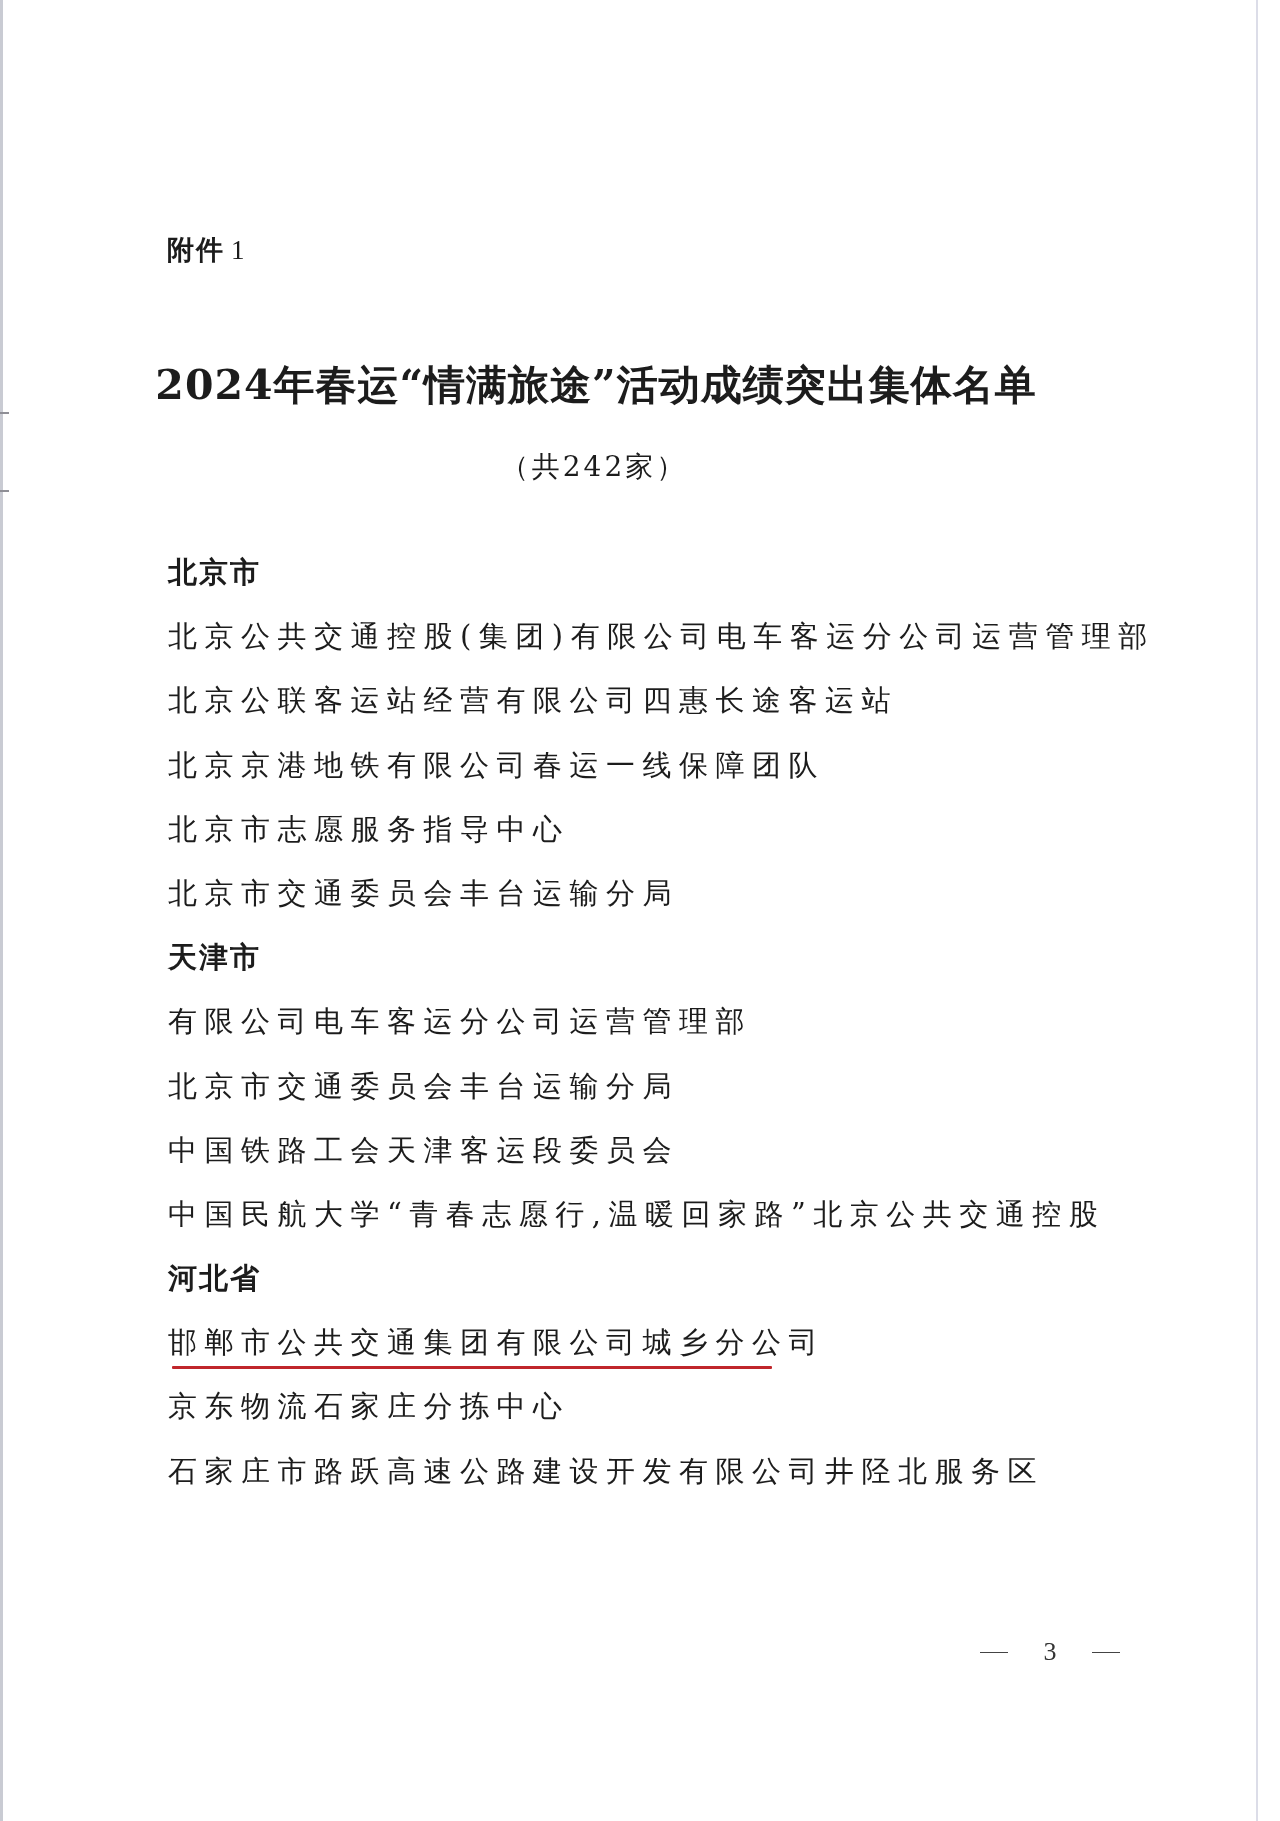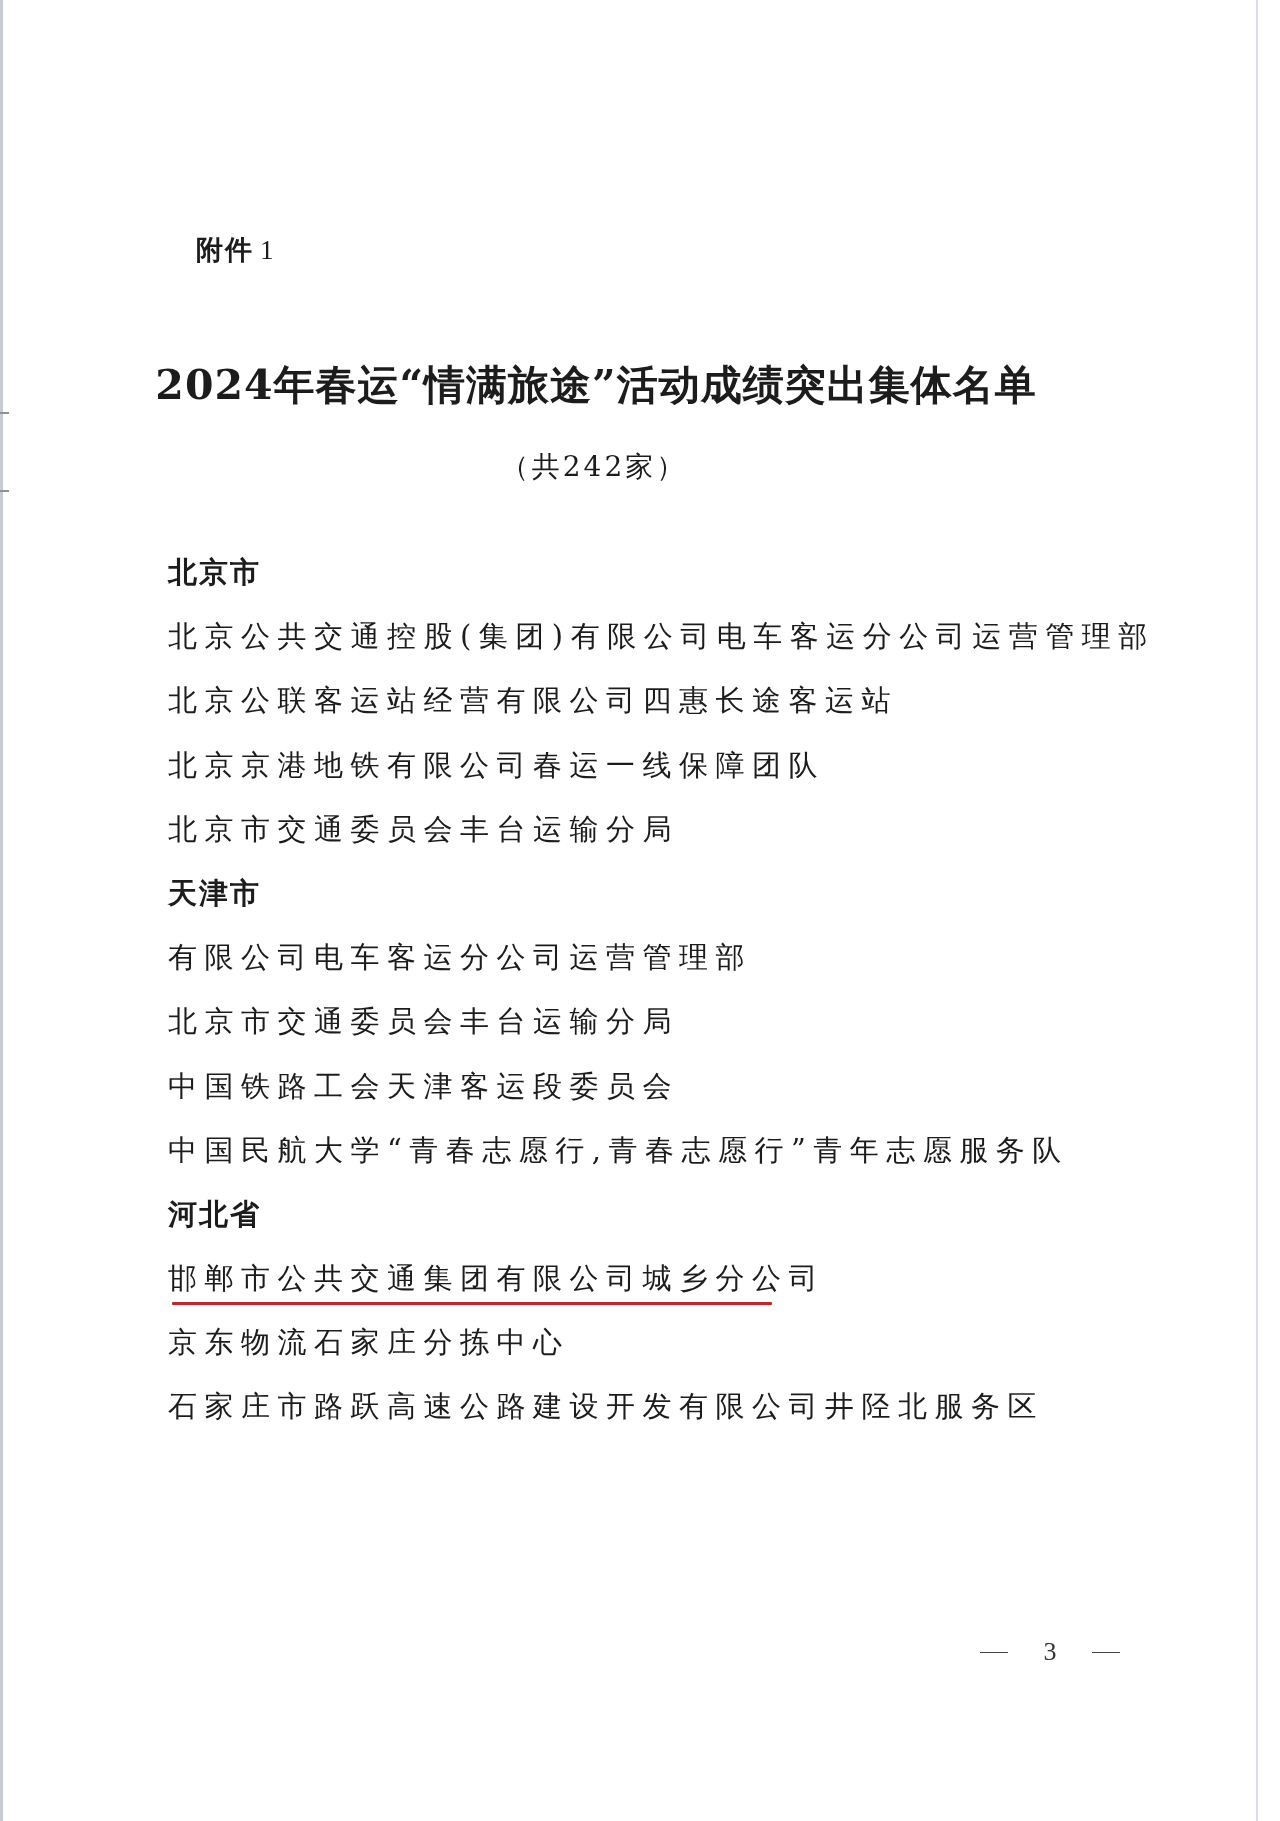--- a/index.html
+++ b/index.html
@@ -33,21 +33,20 @@
       width: 2px; height: 1821px;
       background: #dcdde8;
     }
     .attachment-label {
       position: absolute;
       left: 167px; top: 232px;
       font-size: 27px;
       font-family: "DejaVu Sans", "Liberation Sans", sans-serif;
       font-weight: bold;
       letter-spacing: 2px;
-      margin-left: 29px;
     }
     .attachment-label .num {
       font-family: "Liberation Serif", serif;
       font-weight: normal;
       margin-left: 6px;
     }
     .doc-title {
       position: absolute;
       left: 0; top: 358px;
       width: 1192px;
@@ -122,27 +121,28 @@
 
 <div class="doc-title">2024年春运“情满旅途”活动成绩突出集体名单</div>
 <div class="doc-subtitle">（共242家）</div>
 
 <div class="list">
 
   <div class="row region">北京市</div>
   <div class="row">北京公共交通控股(集团)有限公司电车客运分公司运营管理部</div>
   <div class="row">北京公联客运站经营有限公司四惠长途客运站</div>
   <div class="row">北京京港地铁有限公司春运一线保障团队</div>
+  <div class="row">北京市志愿服务指导中心</div>
   <div class="row">北京市交通委员会丰台运输分局</div>
 
   <div class="row region">天津市</div>
   <div class="row">有限公司电车客运分公司运营管理部</div>
   <div class="row">北京市交通委员会丰台运输分局</div>
   <div class="row">中国铁路工会天津客运段委员会</div>
-  <div class="row">中国民航大学“青春志愿行,青春志愿行”青年志愿服务队</div>
+  <div class="row">中国民航大学“青春志愿行,温暖回家路”北京公共交通控股</div>
 
   <div class="row region">河北省</div>
   <div class="row">
     <span>邯郸市公共交通集团有限公司城乡分公司</span>
     <div class="underline-mark" style="width:600px"></div>
   </div>
   <div class="row">京东物流石家庄分拣中心</div>
   <div class="row">石家庄市路跃高速公路建设开发有限公司井陉北服务区</div>
 </div>
 

